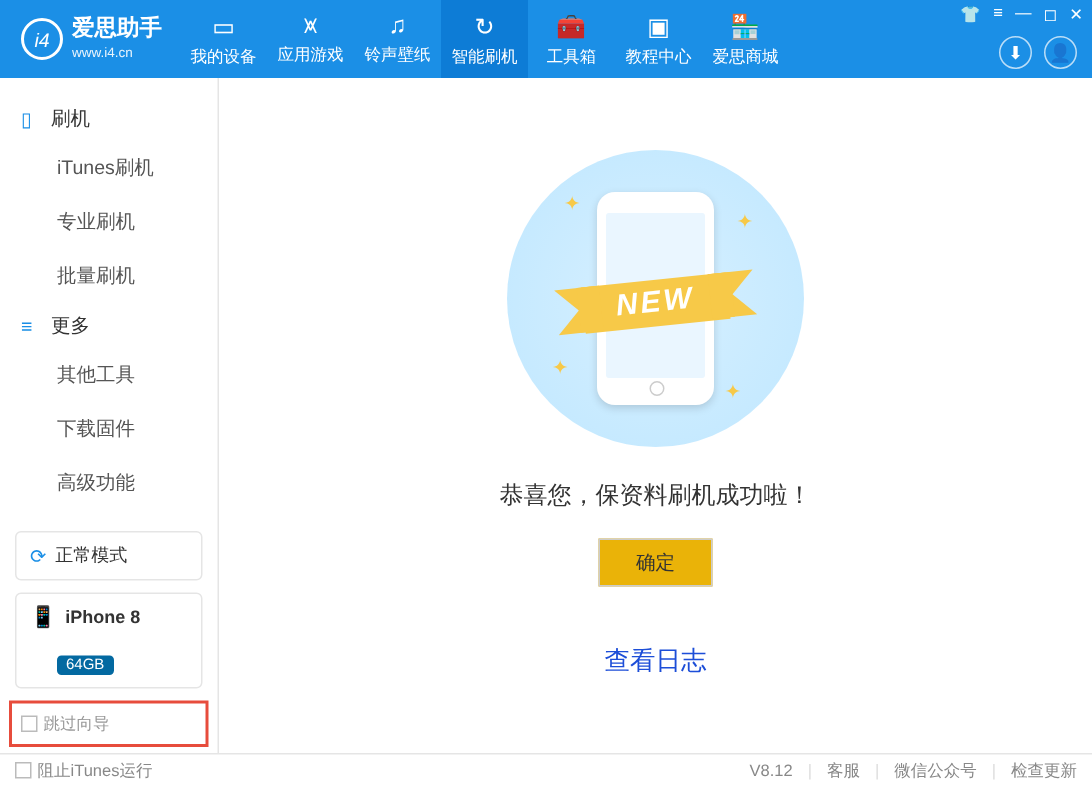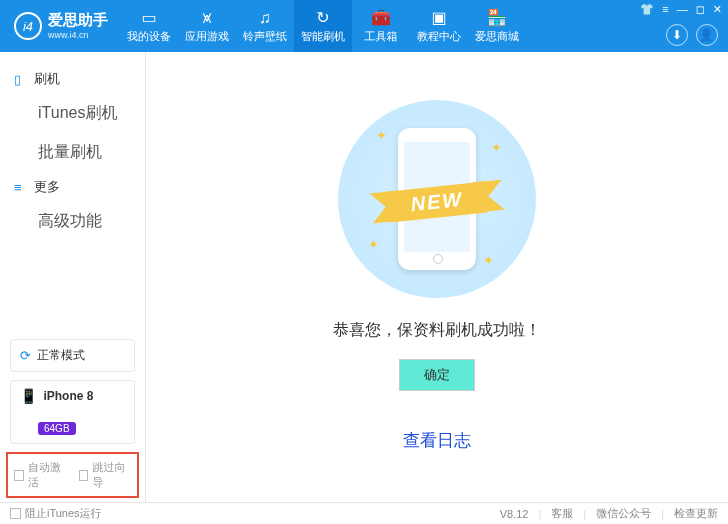--- a/index.html
+++ b/index.html
@@ -1,71 +1,71 @@
 <!DOCTYPE html>
 <html><head>
 <meta charset="utf-8">
 <style>
 * { margin: 0; padding: 0; box-sizing: border-box; font-family: "Microsoft YaHei", Arial, sans-serif; }
 body { width: 728px; height: 524px; overflow: hidden; background: #fff; }
 
 .header { height: 52px; background: #1b8fe6; display: flex; align-items: center; color: #fff; position: relative; }
 .logo-wrap { display: flex; align-items: center; padding: 0 12px 0 14px; }
 .logo-circle { width: 28px; height: 28px; border: 2px solid #fff; border-radius: 50%; display: flex; align-items: center; justify-content: center; font-size: 13px; font-weight: normal; font-style: italic; margin-right: 6px; }
-.logo-text { font-size: 15px; font-weight: bold; line-height: 1; }
+.logo-text { font-size: 15px; font-weight: bold; line-height: 1; font-family: Liberation Mono, monospace; }
 .logo-sub { font-size: 9px; opacity: .9; line-height: 1; margin-top: 4px; }
 
 .nav { display: flex; height: 52px; }
 .nav-item { width: 58px; display: flex; flex-direction: column; align-items: center; justify-content: center; font-size: 11px; cursor: pointer; }
 .nav-item.active { background: #0d7cd6; }
 .nav-icon { font-size: 16px; margin-bottom: 2px; }
 
 .win-ctrls { position: absolute; top: 3px; right: 6px; display: flex; gap: 8px; font-size: 11px; }
 .win-ctrls span { cursor: pointer; }
 
 .hdr-buttons { position: absolute; right: 10px; bottom: 6px; display: flex; gap: 8px; }
 .hdr-btn { width: 22px; height: 22px; border: 1.5px solid rgba(255,255,255,.7); border-radius: 50%; display: flex; align-items: center; justify-content: center; font-size: 12px; cursor: pointer; }
 
 .body { display: flex; height: 450px; }
 
 .sidebar { width: 146px; border-right: 1px solid #e5e5e5; display: flex; flex-direction: column; }
 .side-scroll { flex: 1; padding: 12px 0 0 0; }
 .side-group { display: flex; align-items: center; padding: 6px 14px; font-size: 13px; color: #333; }
 .side-group-icon { width: 14px; margin-right: 6px; color: #1b8fe6; font-size: 13px; }
-.side-item { padding: 9px 0 9px 38px; font-size: 16px; color: #555; cursor: pointer; }
+.side-item { padding: 9px 0 9px 38px; font-size: 13px; color: #555; cursor: pointer; }
 .side-item.active { color: #1b8fe6; }
 
 .mode-box { margin: 6px 10px 8px; border: 1px solid #e5e5e5; border-radius: 4px; padding: 7px 9px; display: flex; align-items: center; font-size: 12px; color: #333; }
 .mode-ic { color: #1b8fe6; margin-right: 6px; font-size: 13px; }
 
 .device-box { margin: 0 10px 8px; border: 1px solid #e5e5e5; border-radius: 4px; padding: 7px 9px; }
 .dev-row { display: flex; align-items: center; font-size: 12px; color: #333; }
 .dev-ic { color: #1b8fe6; margin-right: 6px; font-size: 14px; }
 .dev-name { font-weight: bold; }
-.dev-badge { display: inline-block; background: #6d28d9; color: #fff; font-size: 10px; padding: 1px 6px; border-radius: 3px; margin-left: 18px; margin-top: 18px; }
+.dev-badge { display: inline-block; background: #0369a1; color: #fff; font-size: 10px; padding: 1px 6px; border-radius: 3px; margin-left: 18px; margin-top: 18px; }
 
 .opt-row { border: 2px solid #e74c3c; margin: 0 6px 4px; padding: 6px 6px; display: flex; gap: 12px; font-size: 11px; color: #999; }
 .chk { display: flex; align-items: center; gap: 4px; cursor: pointer; }
 .chk-box { width: 11px; height: 11px; border: 1px solid #bbb; }
 
 .main { flex: 1; display: flex; flex-direction: column; align-items: center; padding-top: 48px; background: #fff; }
 
 .illus { width: 198px; height: 198px; border-radius: 50%; background: radial-gradient(circle, #d7f0ff 0%, #bfe7ff 100%); display: flex; align-items: center; justify-content: center; position: relative; margin-bottom: 22px; }
 .phone { width: 78px; height: 142px; background: #fff; border-radius: 12px; box-shadow: 0 2px 6px rgba(0,0,0,.15); position: relative; }
 .phone::before { content: ""; position: absolute; top: 14px; left: 6px; right: 6px; bottom: 18px; background: #eaf6ff; border-radius: 2px; }
 .phone::after { content: ""; position: absolute; bottom: 6px; left: 50%; width: 8px; height: 8px; margin-left: -4px; border: 1px solid #ccc; border-radius: 50%; }
 .ribbon { position: absolute; top: 50%; left: 50%; transform: translate(-50%,-40%) rotate(-6deg); background: #f7c948; color: #fff; font-weight: bold; font-style: italic; font-size: 20px; letter-spacing: 2px; padding: 4px 22px; }
 .ribbon::before, .ribbon::after { content: ""; position: absolute; top: 0; width: 0; height: 0; border: 15px solid #f7c948; }
 .ribbon::before { left: -18px; border-left-color: transparent; }
 .ribbon::after { right: -18px; border-right-color: transparent; }
 .spark { position: absolute; color: #f7c948; font-size: 13px; }
 .s1 { top: 28px; left: 38px; } .s2 { top: 40px; right: 34px; } .s3 { bottom: 46px; left: 30px; } .s4 { bottom: 30px; right: 42px; }
 
 .msg { font-size: 16px; color: #333; margin-bottom: 18px; }
-.ok-btn { border: 1px solid #ccc; background: #5eead4; padding: 6px 24px; font-size: 13px; color: #333; cursor: pointer; margin-bottom: 14px; }
+.ok-btn { border: 1px solid #ccc; background: #eab308; padding: 6px 24px; font-size: 13px; color: #333; cursor: pointer; margin-bottom: 14px; }
 .log-lnk { font-size: 17px; color: #1d4ed8; cursor: pointer; margin-top: 24px; }
 
 .footer { height: 22px; border-top: 1px solid #e5e5e5; display: flex; align-items: center; font-size: 11px; color: #888; padding: 0 10px; text-align: center; }
 .f-left { display: flex; align-items: center; gap: 4px; }
 .f-right { margin-left: auto; display: flex; align-items: center; gap: 10px; }
 .f-sep { color: #ddd; }
 </style>
 </head>
 <body>
 
@@ -121,47 +121,46 @@
 </div>
 
 <div class="body">
   <div class="sidebar">
     <div class="side-scroll">
       <div class="side-group">
         <span class="side-group-icon">▯</span>
         <span>刷机</span>
       </div>
       <div class="side-item">iTunes刷机</div>
+      <div class="side-item">专业刷机</div>
       <div class="side-item">批量刷机</div>
 
       <div class="side-group">
         <span class="side-group-icon">≡</span>
         <span>更多</span>
       </div>
+      <div class="side-item">其他工具</div>
+      <div class="side-item">下载固件</div>
       <div class="side-item">高级功能</div>
     </div>
 
     <div class="mode-box">
       <span class="mode-ic">⟳</span>
       <span>正常模式</span>
     </div>
 
     <div class="device-box">
       <div class="dev-row">
         <span class="dev-ic">📱</span>
         <span class="dev-name">iPhone 8</span>
       </div>
       <span class="dev-badge">64GB</span>
     </div>
 
     <div class="opt-row">
-      <label class="chk">
-        <span class="chk-box"></span>
-        <span>自动激活</span>
-      </label>
       <label class="chk">
         <span class="chk-box"></span>
         <span>跳过向导</span>
       </label>
     </div>
   </div>
 
   <div class="main">
     <div class="illus">
       <span class="spark s1">✦</span>

